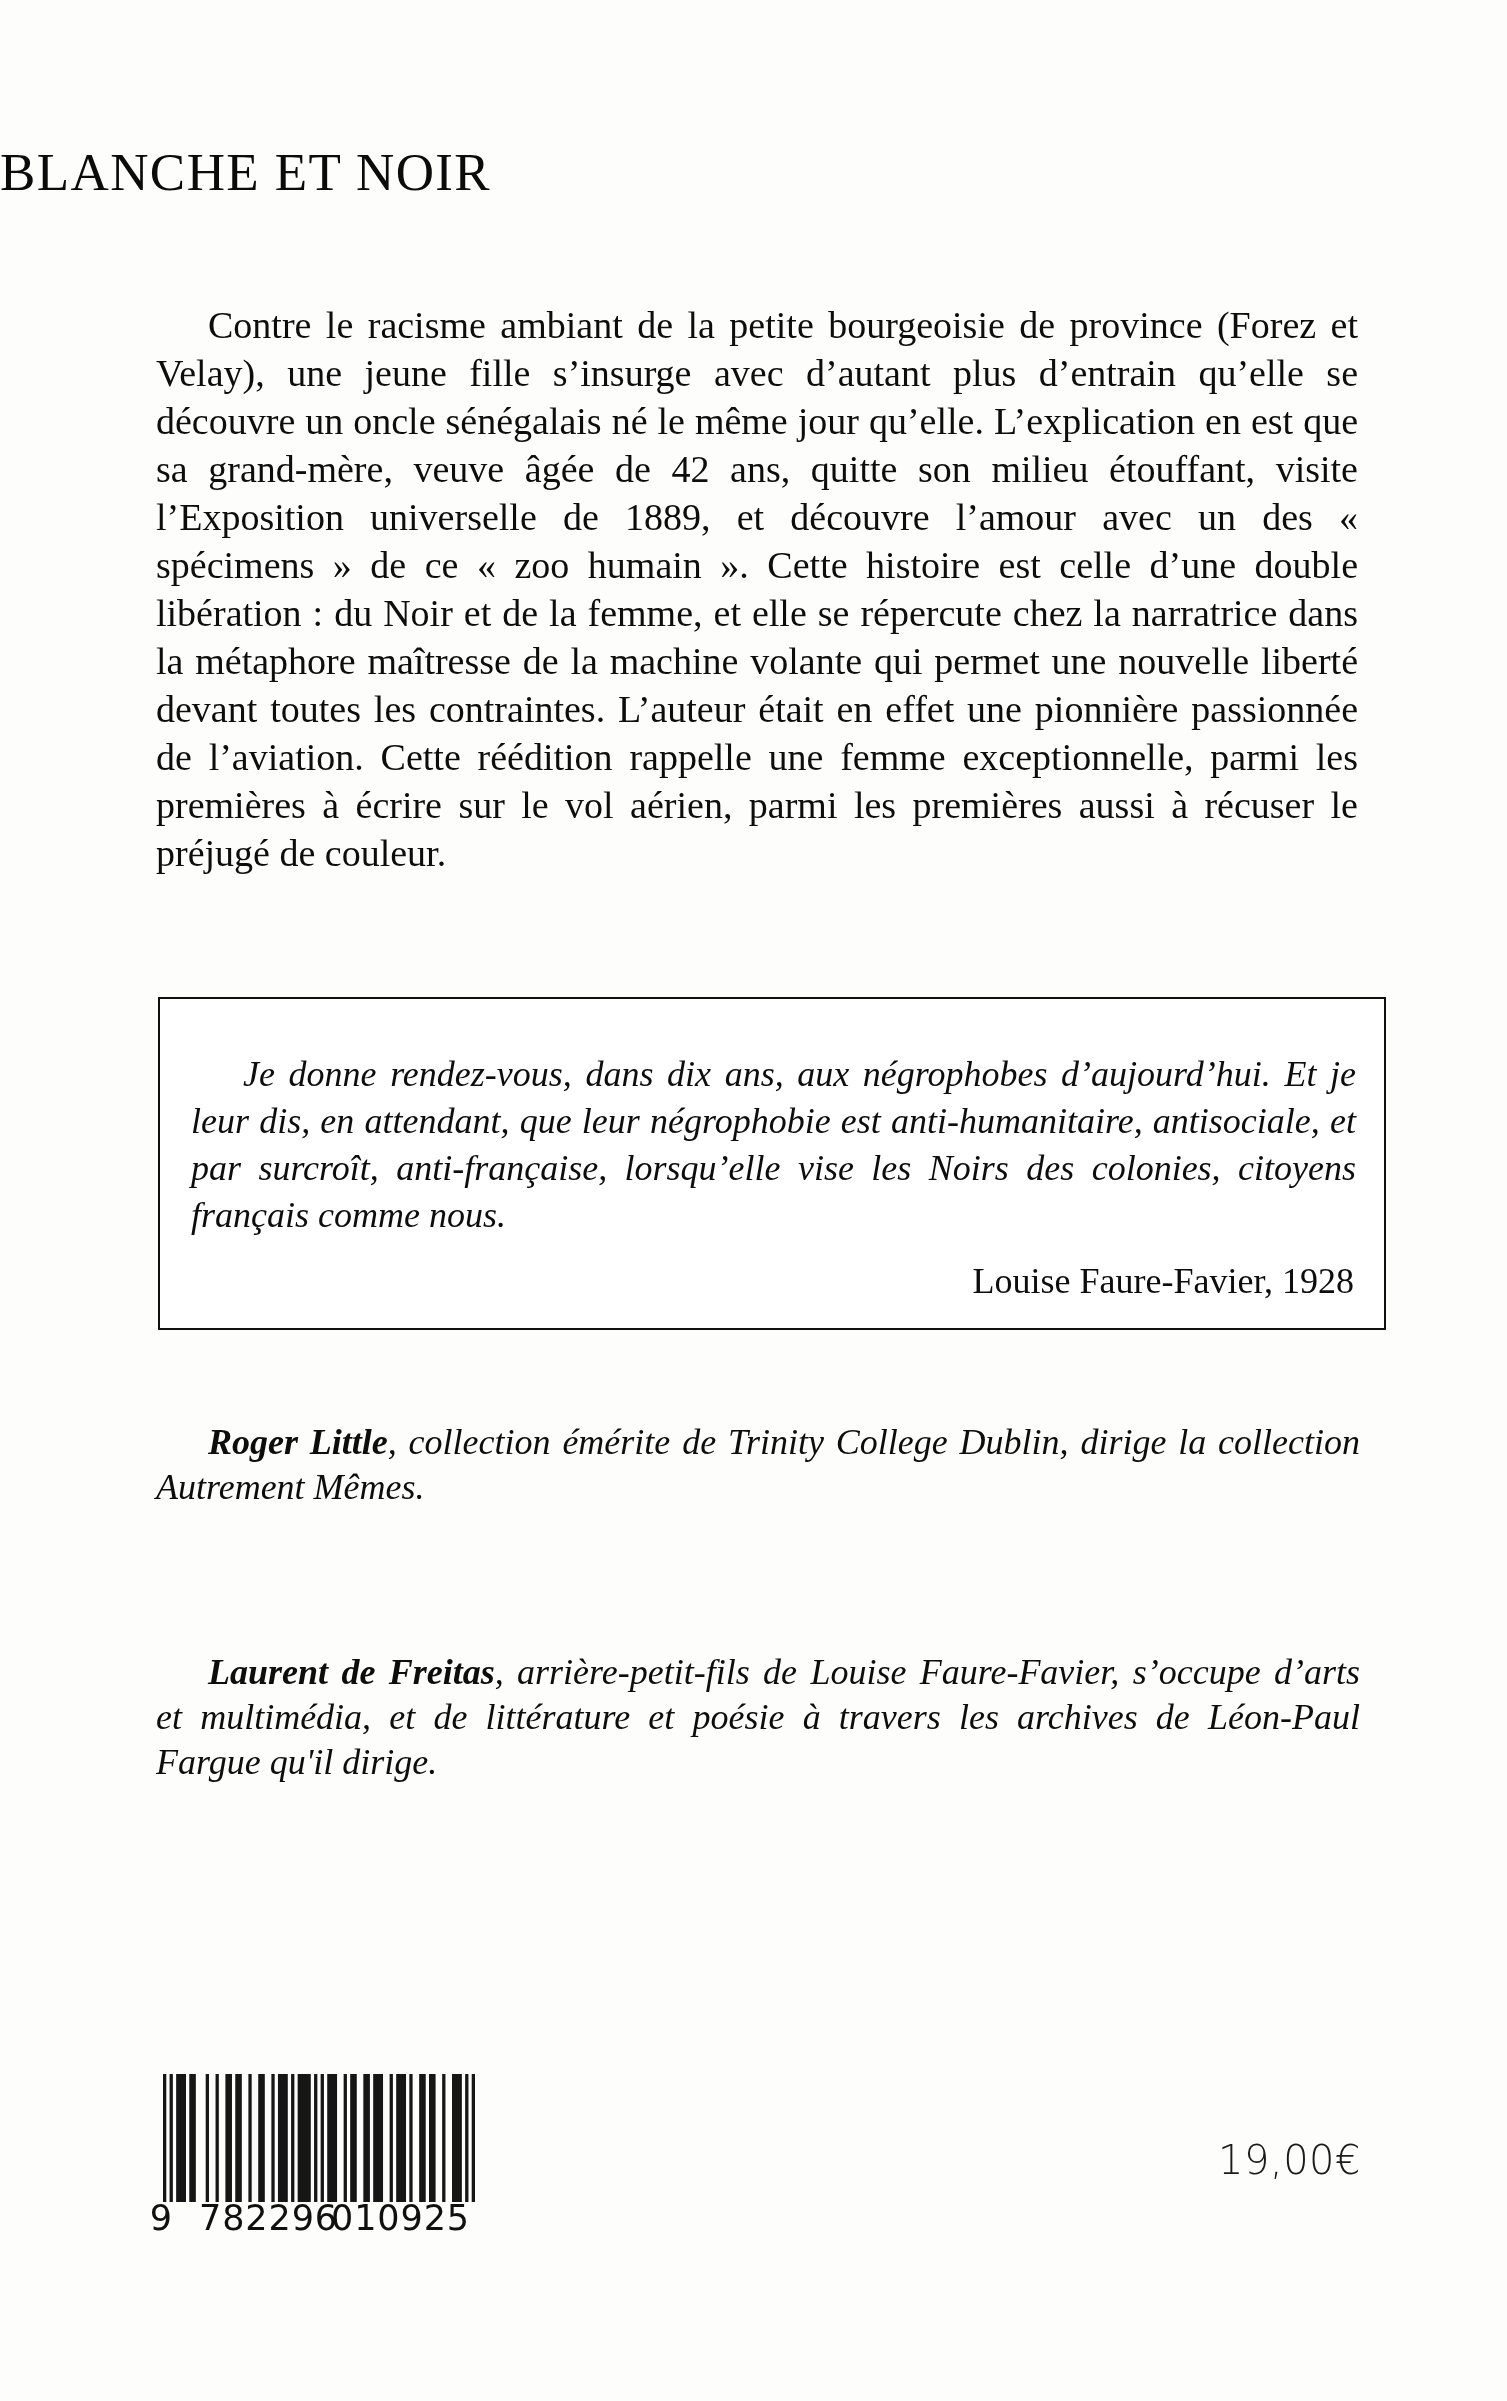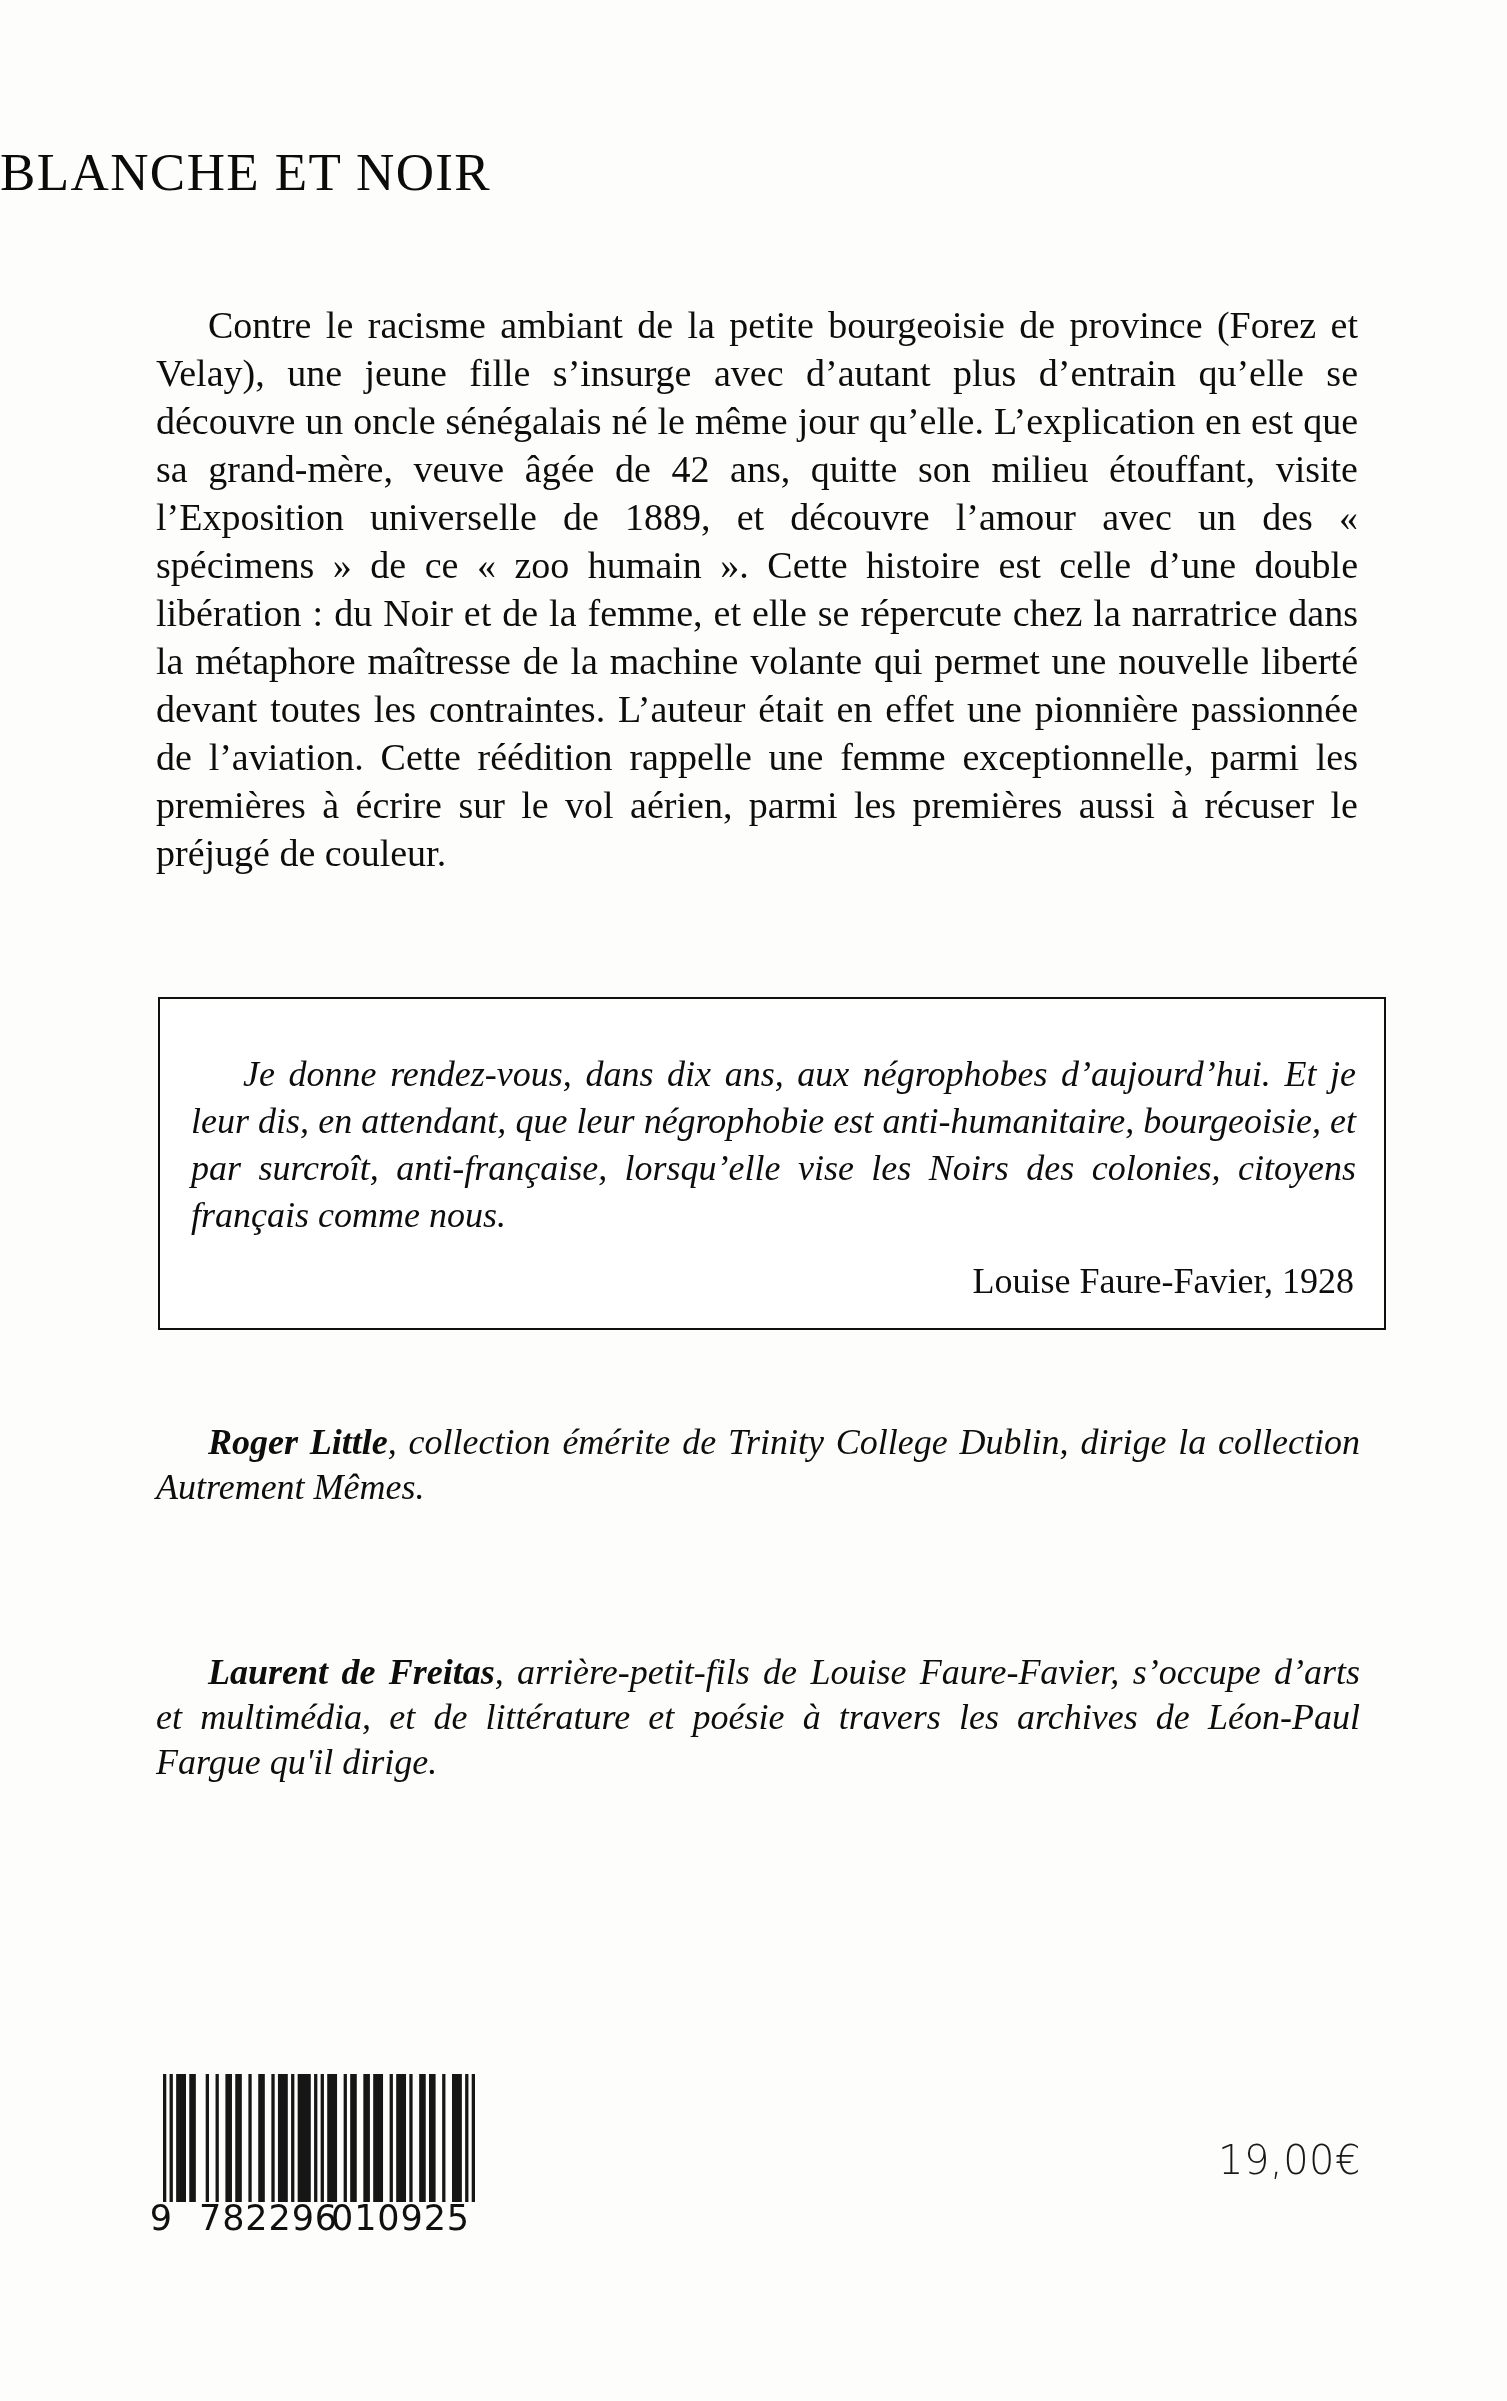--- a/index.html
+++ b/index.html
@@ -157,21 +157,21 @@
 </head>
 <body>
 
 <div class="page">
 
   <div class="title">BLANCHE ET NOIR</div>
 
   <div class="blurb">Contre le racisme ambiant de la petite bourgeoisie de province (Forez et Velay), une jeune fille s’insurge avec d’autant plus d’entrain qu’elle se découvre un oncle sénégalais né le même jour qu’elle. L’explication en est que sa grand-mère, veuve âgée de 42 ans, quitte son milieu étouffant, visite l’Exposition universelle de 1889, et découvre l’amour avec un des « spécimens » de ce « zoo humain ». Cette histoire est celle d’une double libération : du Noir et de la femme, et elle se répercute chez la narratrice dans la métaphore maîtresse de la machine volante qui permet une nouvelle liberté devant toutes les contraintes. L’auteur était en effet une pionnière passionnée de l’aviation. Cette réédition rappelle une femme exceptionnelle, parmi les premières à écrire sur le vol aérien, parmi les premières aussi à récuser le préjugé de couleur.</div>
 
   <div class="quote-box">
-    <div class="quote-text">Je donne rendez-vous, dans dix ans, aux négrophobes d’aujourd’hui. Et je leur dis, en attendant, que leur négrophobie est anti-humanitaire, bourgeoisie, et par surcroît, anti-française, lorsqu’elle vise les Noirs des colonies, citoyens français comme nous.</div>
+    <div class="quote-text">Je donne rendez-vous, dans dix ans, aux négrophobes d’aujourd’hui. Et je leur dis, en attendant, que leur négrophobie est anti-humanitaire, antisociale, et par surcroît, anti-française, lorsqu’elle vise les Noirs des colonies, citoyens français comme nous.</div>
     <div class="quote-attrib">Louise Faure-Favier, 1928</div>
   </div>
 
   <div class="bio bio-1">
     <span class="name">Roger Little</span><span>, collection émérite de Trinity College Dublin, dirige la collection Autrement Mêmes.</span>
   </div>
 
   <div class="bio bio-2">
     <span class="name">Laurent de Freitas</span><span>, arrière-petit-fils de Louise Faure-Favier, s’occupe d’arts et multimédia, et de littérature et poésie à travers les archives de Léon-Paul Fargue qu'il dirige.</span>
   </div>

